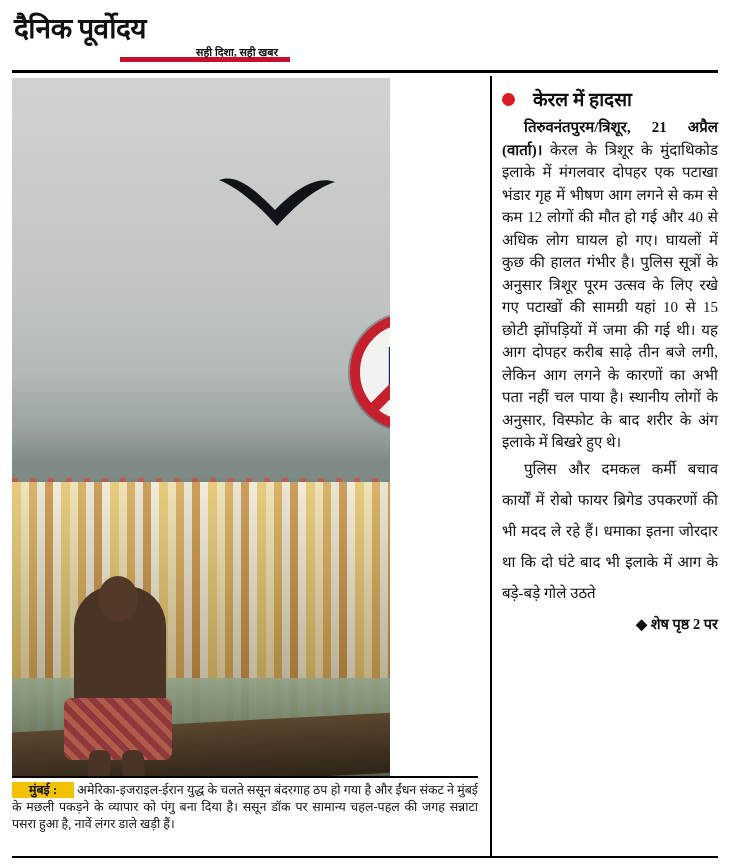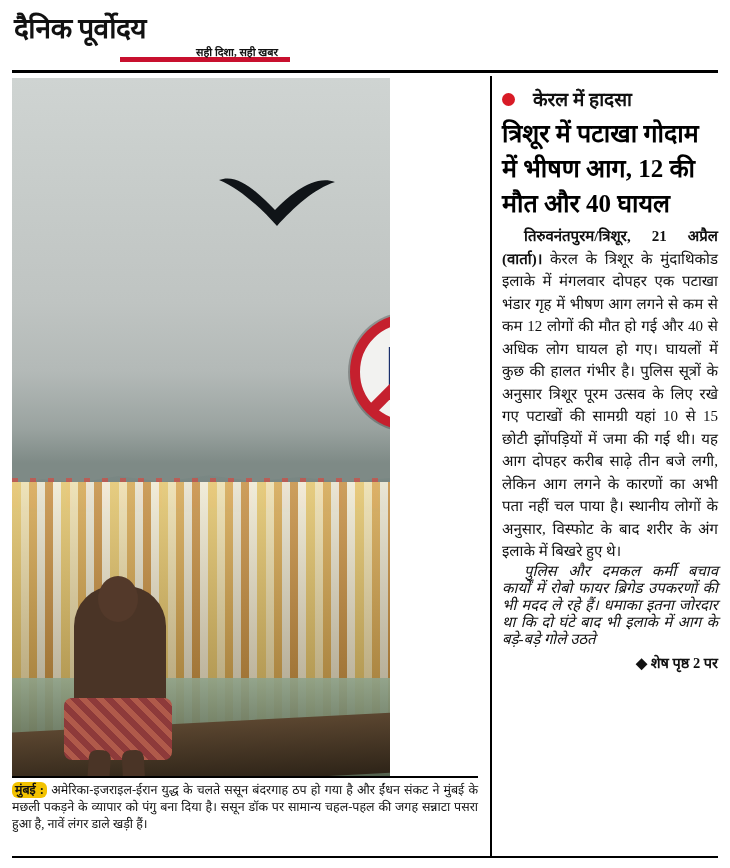--- a/index.html
+++ b/index.html
@@ -238,22 +238,21 @@
     width: 466px;
     font-size: 12.5px;
     line-height: 17px;
     color: #111;
     text-align: justify;
   }
   .caption-tag {
     display: inline;
     background: #f2c200;
     font-weight: bold;
-    padding: 1px 3px;
-    border-radius: 6px;
+    padding: 1px 17px;
   }
   .rule-caption-top {
     position: absolute;
     left: 12px; top: 776px;
     width: 466px; height: 2px;
     background: #000;
   }
 
   
   .rcol {
@@ -288,26 +287,25 @@
     line-height: 22.5px;
     text-align: justify;
     color: #111;
     text-indent: 22px;
   }
   .dateline-body .dl {
     font-weight: bold;
   }
   .para2 {
     font-size: 15px;
-    line-height: 17px;
+    line-height: 31px;
     text-align: justify;
     color: #111;
     text-indent: 22px;
     margin-top: 0;
-    font-style: italic;
   }
   .jump {
     margin-top: 4px;
     text-align: right;
     font-size: 14.5px;
     font-weight: bold;
     color: #111;
   }
   .jump .arrow { color: #111; }
 
@@ -362,21 +360,20 @@
   <div class="rule-caption-top"></div>
   <div class="caption">
     <span class="caption-tag">मुंबई :</span><span> अमेरिका-इजराइल-ईरान युद्ध के चलते ससून बंदरगाह ठप हो गया है और ईंधन संकट ने मुंबई के मछली पकड़ने के व्यापार को पंगु बना दिया है। ससून डॉक पर सामान्य चहल-पहल की जगह सन्नाटा पसरा हुआ है, नावें लंगर डाले खड़ी हैं।</span>
   </div>
 
   <div class="rcol">
     <div class="kicker">
       <span class="kicker-dot"></span>
       <span>केरल में हादसा</span>
     </div>
-    <div class="headline">त्रिशूर में पटाखा गोदाम में भीषण आग, 12 की मौत और 40 घायल</div>
     <div class="dateline-body">
       <span class="dl">तिरुवनंतपुरम/त्रिशूर, 21 अप्रैल (वार्ता)।</span><span> केरल के त्रिशूर के मुंदाथिकोड इलाके में मंगलवार दोपहर एक पटाखा भंडार गृह में भीषण आग लगने से कम से कम 12 लोगों की मौत हो गई और 40 से अधिक लोग घायल हो गए। घायलों में कुछ की हालत गंभीर है। पुलिस सूत्रों के अनुसार त्रिशूर पूरम उत्सव के लिए रखे गए पटाखों की सामग्री यहां 10 से 15 छोटी झोंपड़ियों में जमा की गई थी। यह आग दोपहर करीब साढ़े तीन बजे लगी, लेकिन आग लगने के कारणों का अभी पता नहीं चल पाया है। स्थानीय लोगों के अनुसार, विस्फोट के बाद शरीर के अंग इलाके में बिखरे हुए थे।</span>
     </div>
     <div class="para2">पुलिस और दमकल कर्मी बचाव कार्यों में रोबो फायर ब्रिगेड उपकरणों की भी मदद ले रहे हैं। धमाका इतना जोरदार था कि दो घंटे बाद भी इलाके में आग के बड़े-बड़े गोले उठते</div>
     <div class="jump">
       <span class="arrow">◆</span>
       <span>शेष पृष्ठ 2 पर</span>
     </div>
   </div>
 

